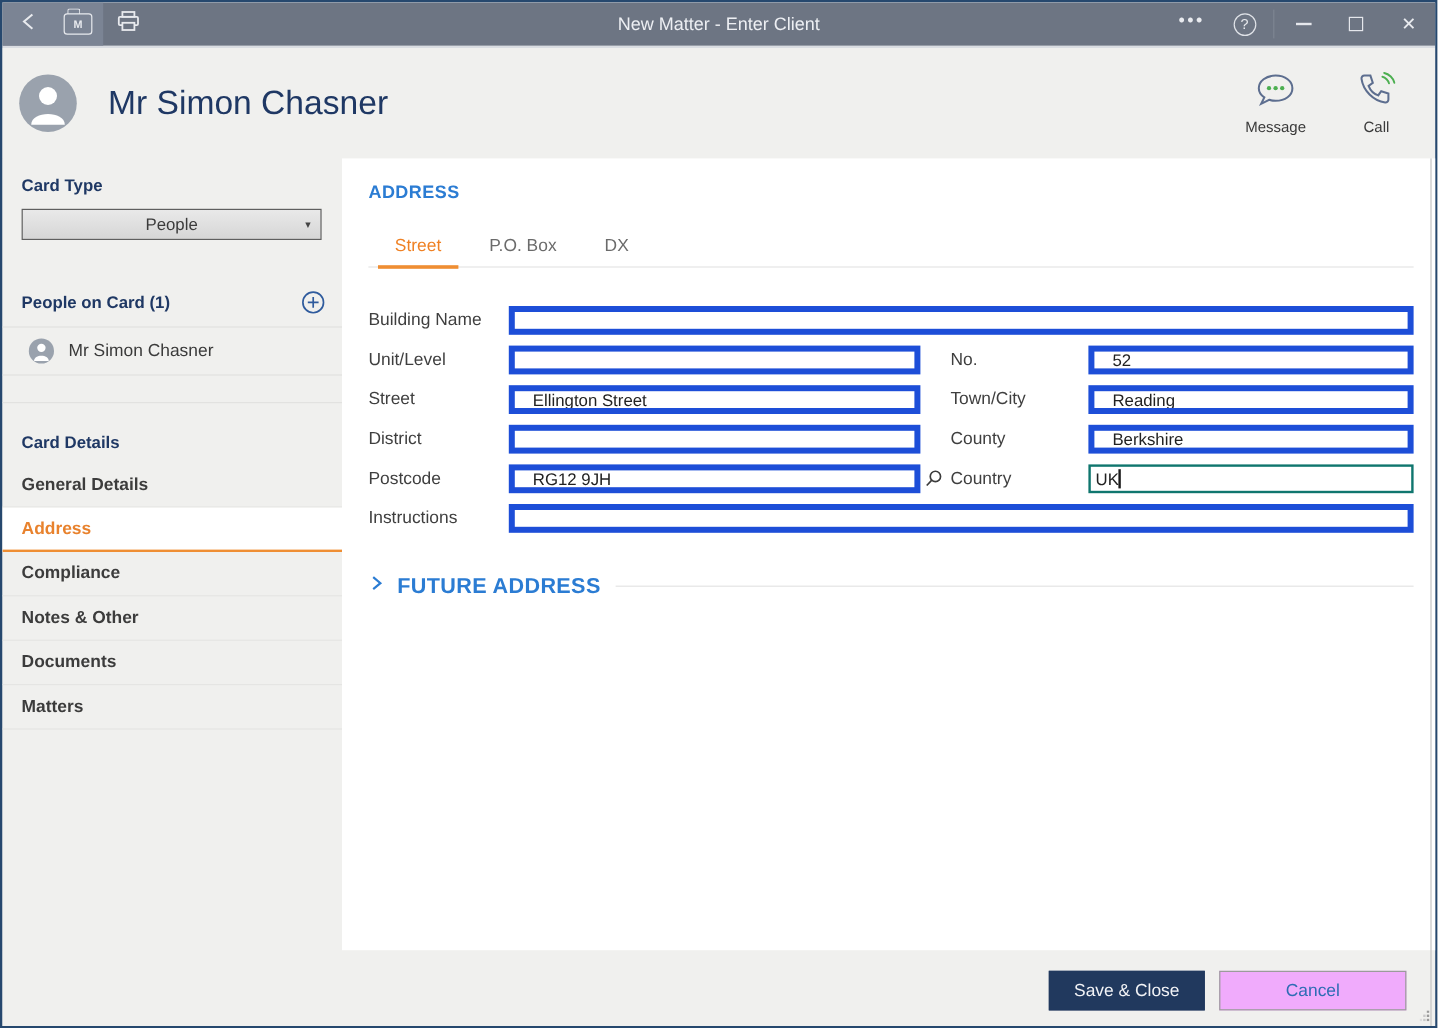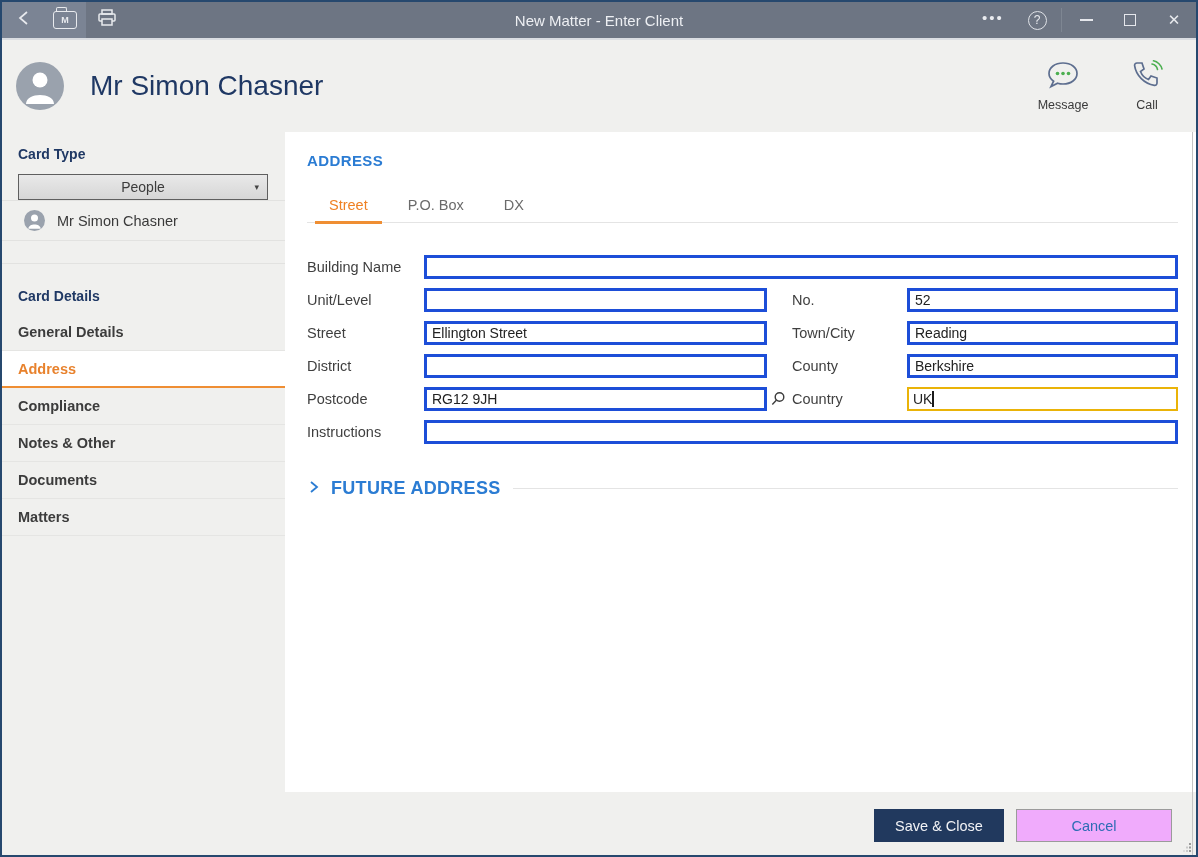--- a/index.html
+++ b/index.html
@@ -78,29 +78,29 @@
   .side-menu .item.selected { background: #ffffff; color: #e8822d; border-bottom: 2px solid #ef8e33; }
   
   .addr-heading { font-size: 15px; font-weight: bold; color: #2b7cd3; letter-spacing: 0.4px; margin-top: 6px; }
   .tabs { display: flex; gap: 16px; margin-top: 28px; border-bottom: 1px solid #e4e4e4; padding-left: 10px; }
   .tab { font-size: 14.5px; color: #6b6b6b; padding: 0 12px 9px 12px; cursor: pointer; position: relative; }
   .tab.selected { color: #ef8124; }
   .tab.selected::after { content:""; position: absolute; left: -2px; right: -2px; bottom: -2px; height: 3px; background: #ef8e33; }
   .form { margin-top: 32px; display: grid; grid-template-columns: 117px 368px 115px 271px; row-gap: 9px; align-items: center; }
   .form label { font-size: 14.5px; color: #3f3f3f; }
   .form input {
-    height: 24px; border: 3px solid #1d4ed8; background: #fff; font-size: 14px;
-    color: #222; padding: 1px 5px; font-family: "Liberation Sans", sans-serif; outline: none; width: 343px;
+    height: 24px; border: 5px solid #1d4ed8; background: #fff; font-size: 14px;
+    color: #222; padding: 1px 15px; font-family: "Liberation Sans", sans-serif; outline: none; width: 343px;
   }
   .form .cell-wide { grid-column: 2 / 5; }
   .form .cell-wide input { width: 754px; }
   .form .col4 input { width: 271px; }
   .input-wrap { position: relative; display: inline-block; }
   .search-glyph { position: absolute; right: 6px; top: 4px; pointer-events: none; }
-  .focused input { border: 2px solid #eab308; padding: 0 4px; }
+  .focused input { border: 2px solid #0f766e; padding: 0 4px; }
   .caret-bar { position: absolute; left: 25px; top: 4px; width: 1.5px; height: 16px; background: #1a1a1a; }
   .future-row { display: flex; align-items: center; margin-top: 34px; padding-left: 2px; }
   .future-label { color: #2b7cd3; font-weight: bold; font-size: 18px; letter-spacing: 0.3px; margin-left: 12px; }
   .future-line { flex: 1; height: 1px; background: #e4e4e4; margin-left: 12px; }
   
   .footer { height: 67px; background: #f0f0ee; display: flex; align-items: center; justify-content: flex-end; gap: 12px; padding-right: 24px; position: relative; }
   .btn { height: 33px; font-size: 14.5px; font-family: "Liberation Sans", sans-serif; cursor: pointer; }
   .btn-primary { width: 130px; background: #21395e; color: #f2f3f6; border: 1px solid #21395e; }
   .btn-secondary { width: 156px; background: #f0abfc; color: #2d6cb4; border: 1px solid #9b9b9b; }
   .resize-grip { position: absolute; right: 4px; bottom: 3px; }
@@ -190,20 +190,30 @@
 
   <div class="body-row">
 
     <div class="sidebar">
       <div class="side-label">Card Type</div>
       <div class="card-type-select">
         <span>People</span>
         <span class="caret-down">▾</span>
       </div>
 
+      <div class="people-header">
+        <div class="side-label">People on Card (1)</div>
+        <span class="add-person">
+          <svg width="20" height="20" viewBox="0 0 20 20">
+            <circle cx="10" cy="10" r="8.6" fill="none" stroke="#2f5b9d" stroke-width="1.4"></circle>
+            <line x1="10" y1="5.5" x2="10" y2="14.5" stroke="#2f5b9d" stroke-width="1.4"></line>
+            <line x1="5.5" y1="10" x2="14.5" y2="10" stroke="#2f5b9d" stroke-width="1.4"></line>
+          </svg>
+        </span>
+      </div>
 
       <div class="person-row">
         <div class="avatar-sm">
           <svg width="21" height="21" viewBox="0 0 48 48">
             <circle cx="24" cy="18" r="8" fill="#ffffff"></circle>
             <path d="M10 43 C10 30 38 30 38 43 Z" fill="#ffffff"></path>
           </svg>
         </div>
         <span class="name">Mr Simon Chasner</span>
       </div>

